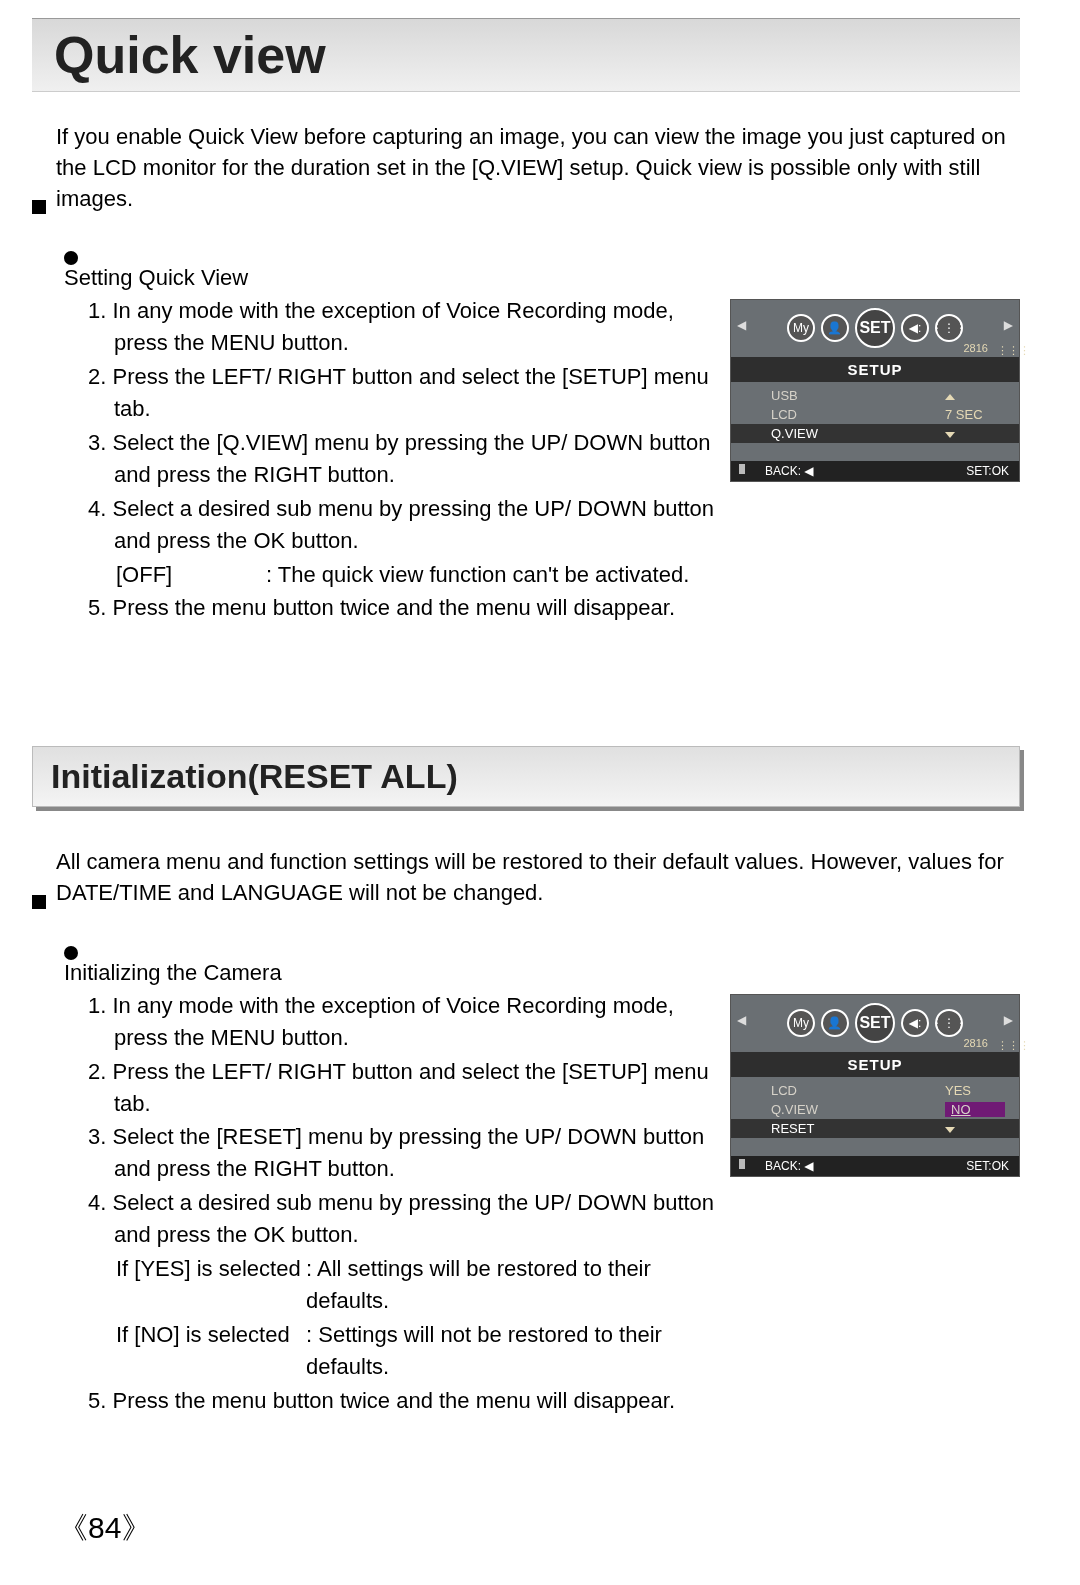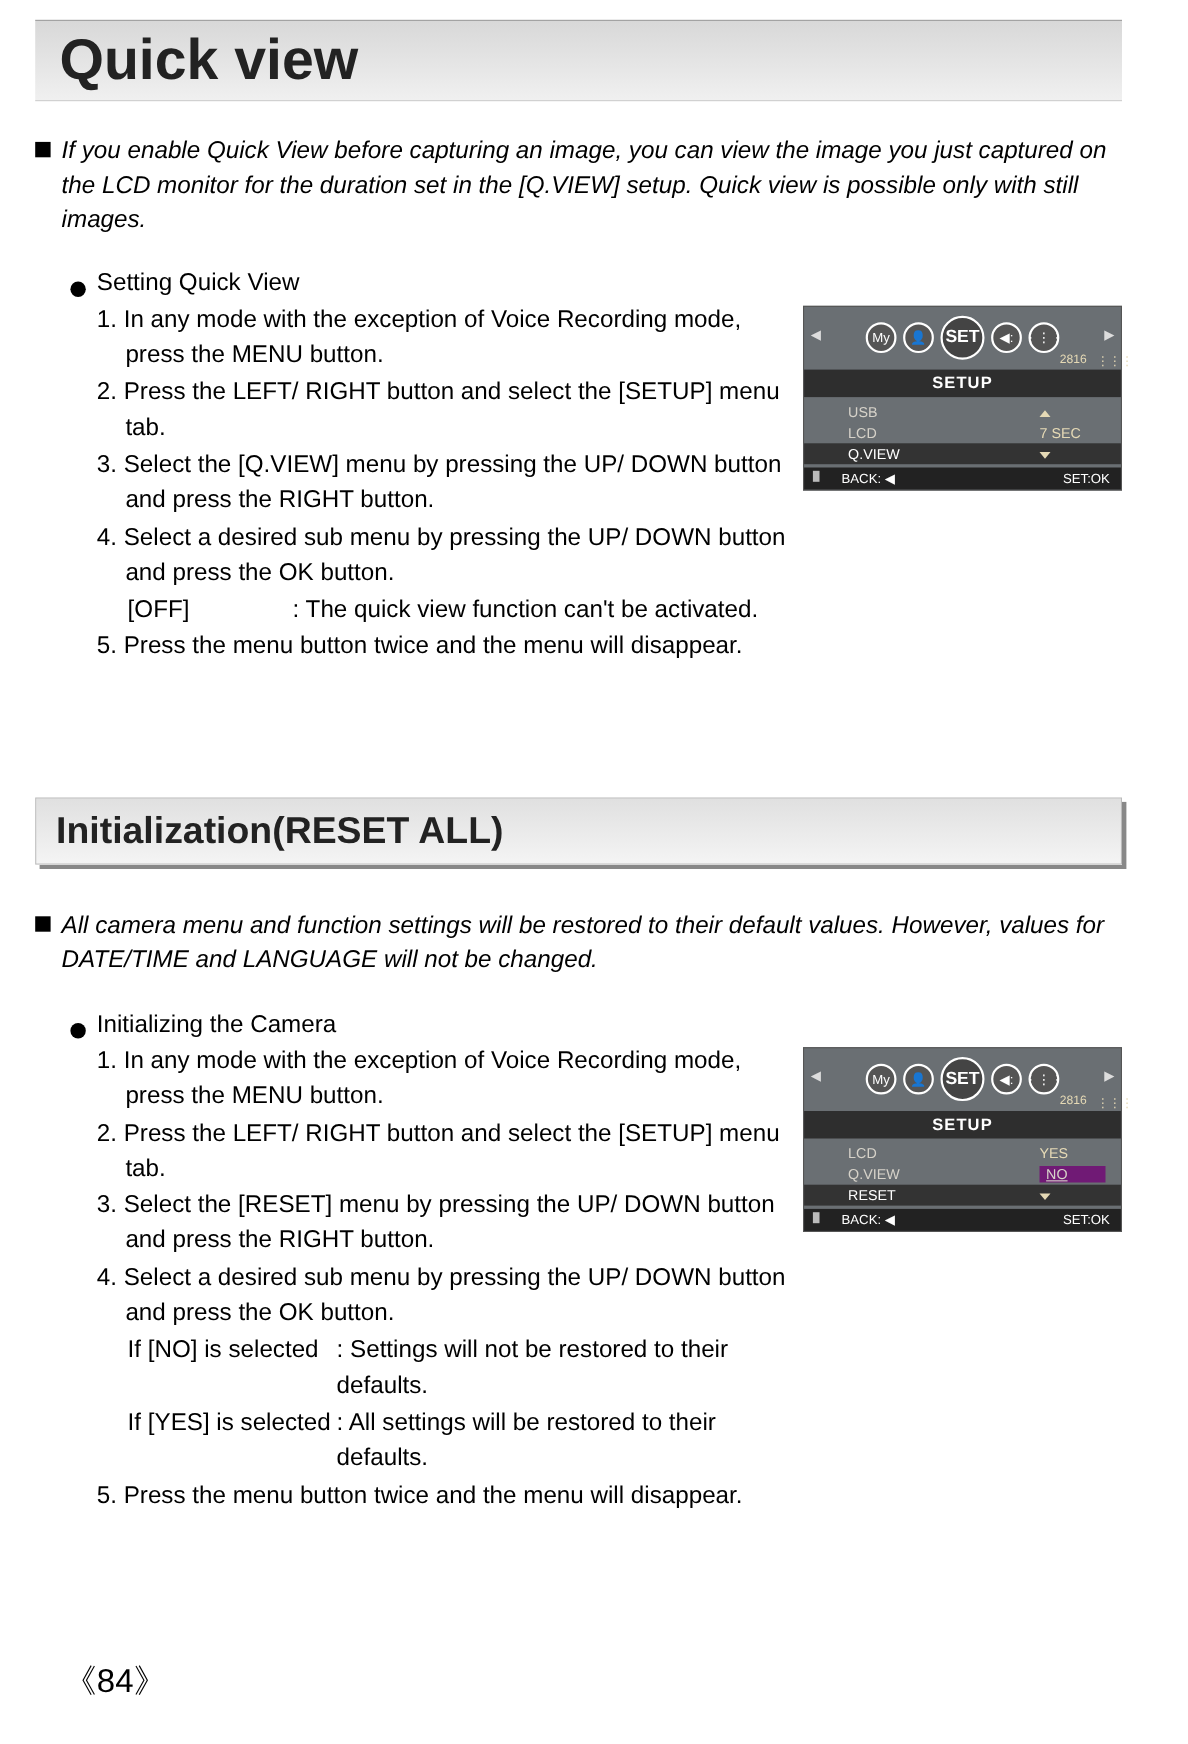--- a/index.html
+++ b/index.html
@@ -38,23 +38,22 @@
     font-weight: bold;
     color: #222;
   }
   .body-text {
     font-size: 22px;
     line-height: 1.4;
     margin-left: 32px;
   }
   .intro {
     display: flex;
-    align-items: flex-start;
+    align-items: flex-end;
     margin-bottom: 30px;
-    font-style: italic;
   }
   .sq-bullet {
     width: 14px;
     height: 14px;
     background: #000;
     margin-right: 10px;
     margin-top: 7px;
     flex-shrink: 0;
   }
   .round-bullet {
@@ -62,23 +61,24 @@
     height: 14px;
     background: #000;
     border-radius: 50%;
     margin-right: 10px;
     margin-top: 7px;
     flex-shrink: 0;
     display: inline-block;
   }
   .sub-heading-row {
     display: flex;
-    align-items: flex-end;
+    align-items: flex-start;
     margin-left: 32px;
     margin-bottom: 4px;
+    flex-direction: column;
   }
   .content-block {
     display: flex;
     align-items: flex-start;
     margin-left: 32px;
   }
   .instructions {
     flex: 1;
     font-size: 22px;
     line-height: 1.45;
@@ -180,21 +180,21 @@
     border-right: 5px solid transparent;
     display: inline-block;
   }
   .lcd-tri-up { border-bottom: 6px solid #e5d9b5; }
   .lcd-tri-down { border-top: 6px solid #e5d9b5; }
   .lcd-footer {
     display: flex;
     background: #222;
     padding: 3px 10px;
     font-size: 12px;
-    margin-top: 3px;
+    margin-top: 18px;
   }
   .lcd-footer .fl { flex:1; padding-left: 24px;}
   .lcd-footer .sqdot {
     width: 6px; height: 10px; background: #bbb;
     position: absolute; left: 8px;
   }
   .lcd-footer { position: relative; }
   .page-num {
     position: absolute;
     left: 58px;
@@ -287,26 +287,26 @@
     <span style="font-size:22px;">Initializing the Camera</span>
   </div>
 
   <div class="content-block">
     <div class="instructions">
       <div class="step">1. In any mode with the exception of Voice Recording mode, press the MENU button.</div>
       <div class="step">2. Press the LEFT/ RIGHT button and select the [SETUP] menu tab.</div>
       <div class="step">3. Select the [RESET] menu by pressing the UP/ DOWN button and press the RIGHT button.</div>
       <div class="step">4. Select a desired sub menu by pressing the UP/ DOWN button and press the OK button.</div>
       <div class="kv-row">
+        <span class="kv-key2">If [YES] is selected</span>
+        <span>: All settings will be restored to their defaults.</span>
+      </div>
+      <div class="kv-row">
         <span class="kv-key2">If [NO] is selected</span>
         <span>: Settings will not be restored to their defaults.</span>
-      </div>
-      <div class="kv-row">
-        <span class="kv-key2">If [YES] is selected</span>
-        <span>: All settings will be restored to their defaults.</span>
       </div>
       <div class="step">5. Press the menu button twice and the menu will disappear.</div>
     </div>
 
     <div class="lcd">
       <div class="lcd-top">
         <span class="lcd-arrow left">◀</span>
         <div class="lcd-icon">My</div>
         <div class="lcd-icon">👤</div>
         <div class="lcd-icon big">SET</div>

